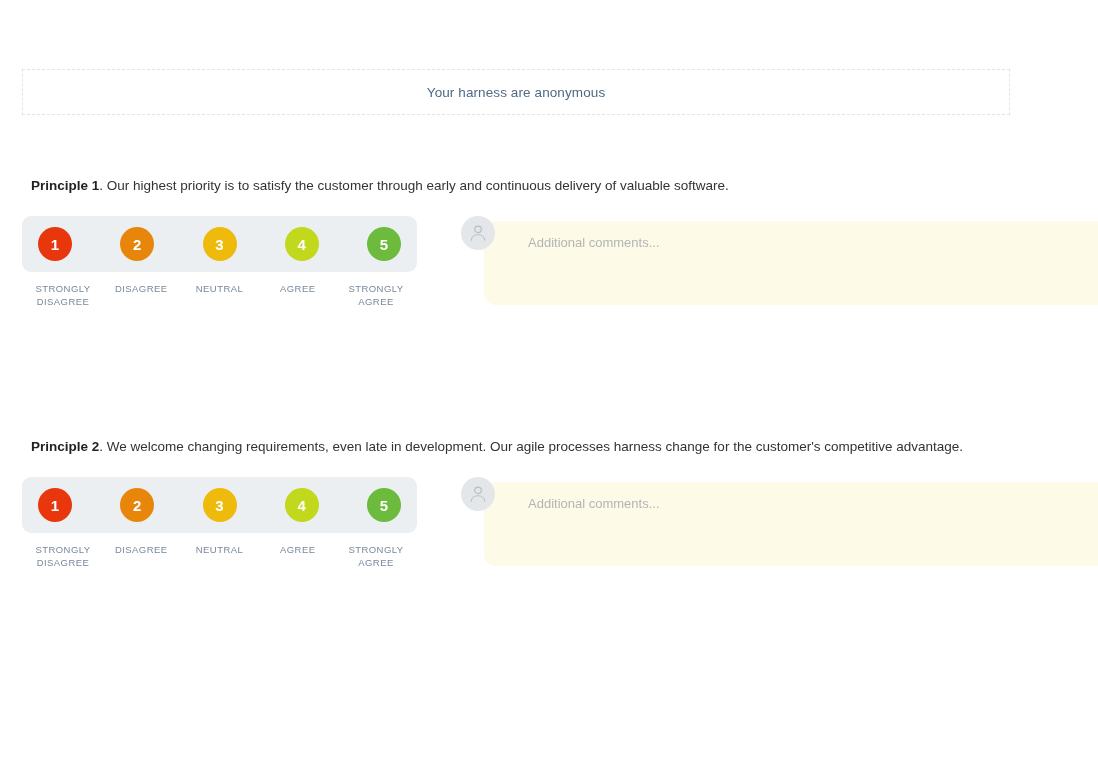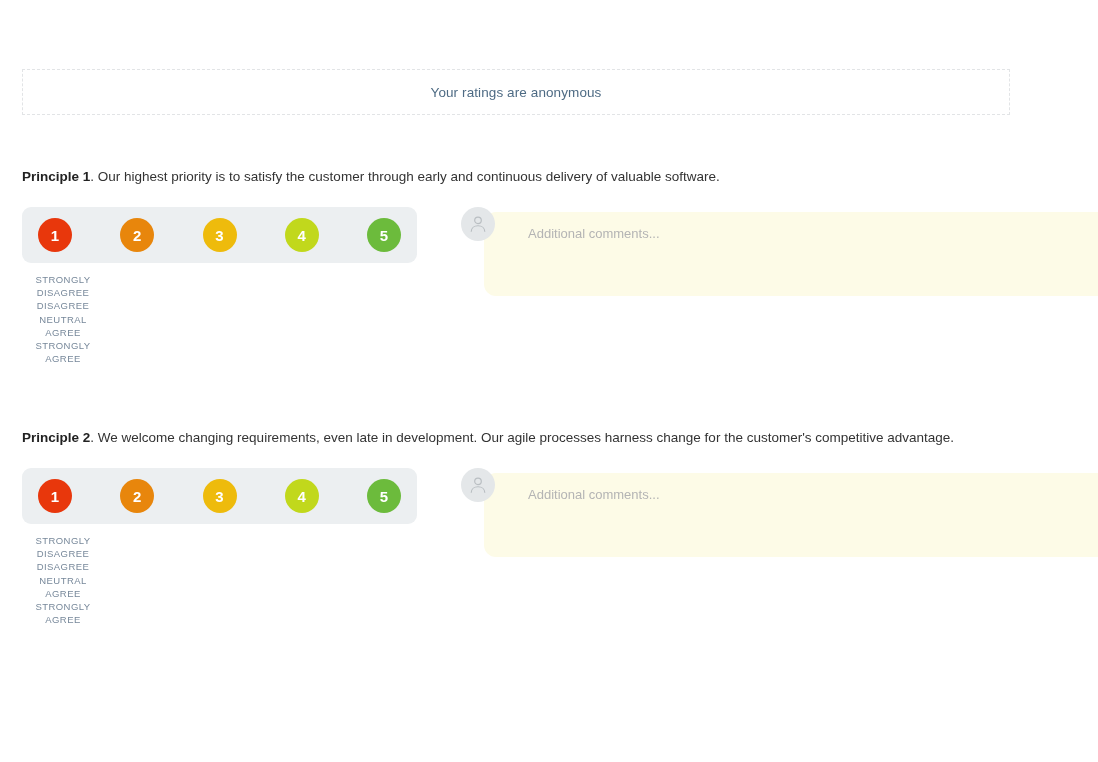--- a/index.html
+++ b/index.html
@@ -50,21 +50,21 @@
   .q-title {
     font-size: 21px;
     font-weight: 400;
     color: #222222;
     margin: 0 0 6px 0;
     letter-spacing: .1px;
   }
   .q-sub {
     font-size: 13.5px;
     color: #333333;
-    margin: 0;
+    margin: 9px;
     line-height: 1.35;
   }
   .q-sub b {
     font-weight: 700;
     color: #222222;
   }
 
   
   .row {
     position: relative;
@@ -101,21 +101,20 @@
     align-items: center;
     justify-content: center;
     cursor: pointer;
     line-height: 1;
   }
   .scale-labels {
     display: flex;
     justify-content: space-between;
     margin-top: 10px;
     padding: 0 4px;
-    flex-direction: column;
   }
   .scale-labels span {
     width: 74px;
     text-align: center;
     font-size: 9.5px;
     letter-spacing: .45px;
     color: #77889a;
     line-height: 1.38;
     text-transform: uppercase;
   }
@@ -160,21 +159,21 @@
     z-index: 2;
   }
   .avatar svg { display: block; }
 </style>
 </head>
 <body>
 
 <div class="page">
 
   <div class="banner">
-    <span class="banner-text" style="color: rgb(78, 107, 132);">Your ratings are anonymous</span>
+    <span class="banner-text" style="color: rgb(78, 107, 132);">Your harness are anonymous</span>
   </div>
 
   <div class="question q1">
     <p class="q-sub"><b>Principle 1</b><span>. Our highest priority is to satisfy the customer through early and continuous delivery of valuable software.</span></p>
 
     <div class="row">
       <div class="scale">
         <div class="scale-pill" style="background: rgb(236, 239, 241);">
           <button class="dot" style="background: rgb(232, 55, 12);">1</button>
           <button class="dot" style="background: rgb(232, 134, 12);">2</button>

